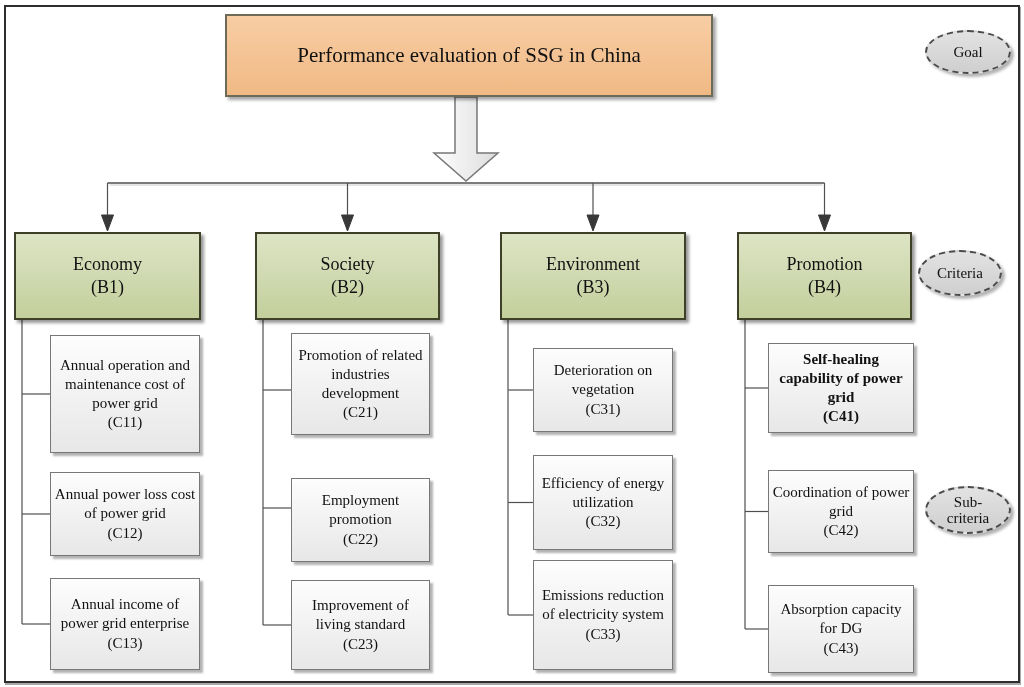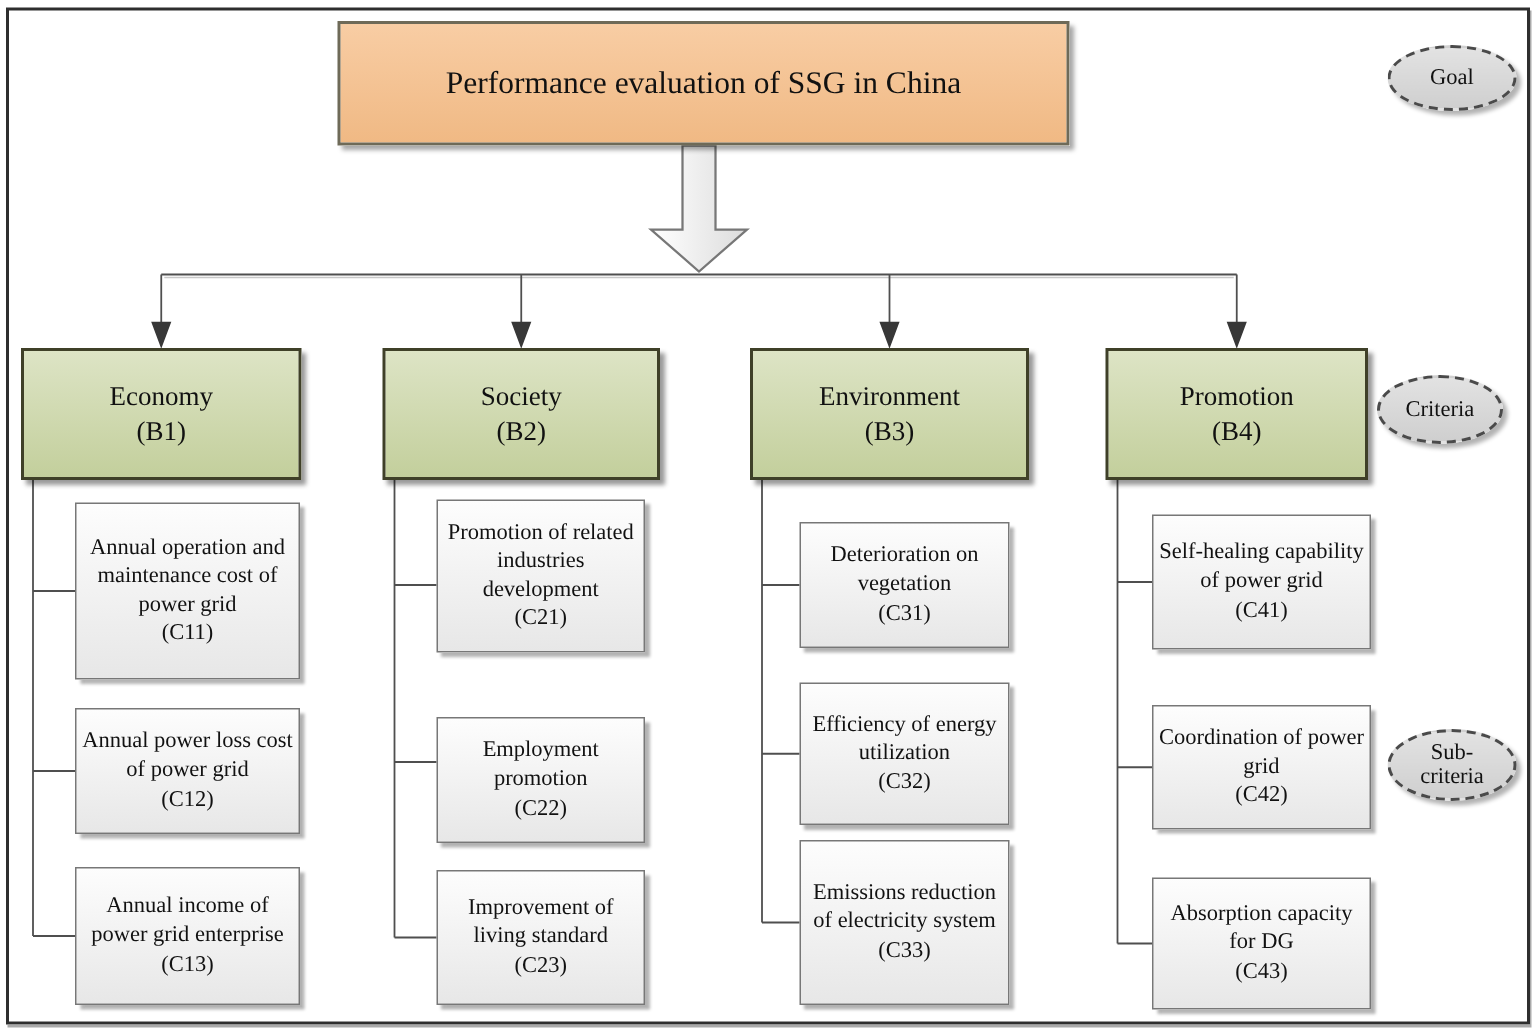--- a/index.html
+++ b/index.html
@@ -140,21 +140,21 @@
         <span>(C32)</span>
       </div>
       <div class="abs sub-box" style="left: 533px; top: 560px; width: 140px; height: 110px;">
         <span>Emissions reduction of electricity system</span>
         <span>(C33)</span>
       </div>
       <div class="abs criteria-box" style="left: 737px; top: 232px; width: 175px; height: 88px;">
         <div>Promotion</div>
         <div>(B4)</div>
       </div>
-      <div class="abs sub-box" style="left: 768px; top: 343px; width: 146px; height: 90px;">
+      <div class="abs sub-box" style="left: 768px; top: 343px; width: 146px; height: 90px; font-weight: bold;">
         <span>Self-healing capability of power grid</span>
         <span>(C41)</span>
       </div>
       <div class="abs sub-box" style="left: 768px; top: 470px; width: 146px; height: 83px;">
         <span>Coordination of power grid</span>
         <span>(C42)</span>
       </div>
       <div class="abs sub-box" style="left: 768px; top: 585px; width: 146px; height: 88px;">
         <span>Absorption capacity for DG</span>
         <span>(C43)</span>

